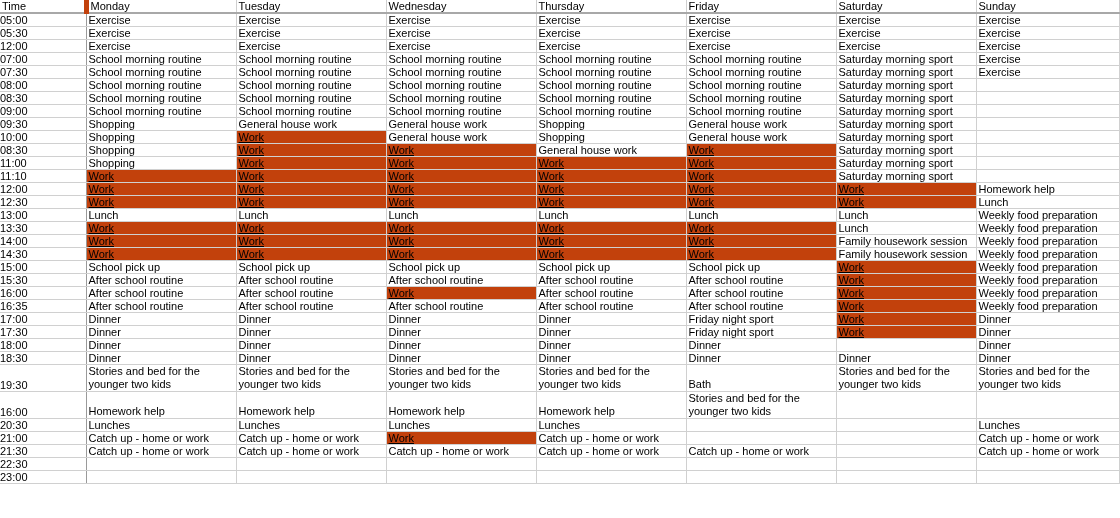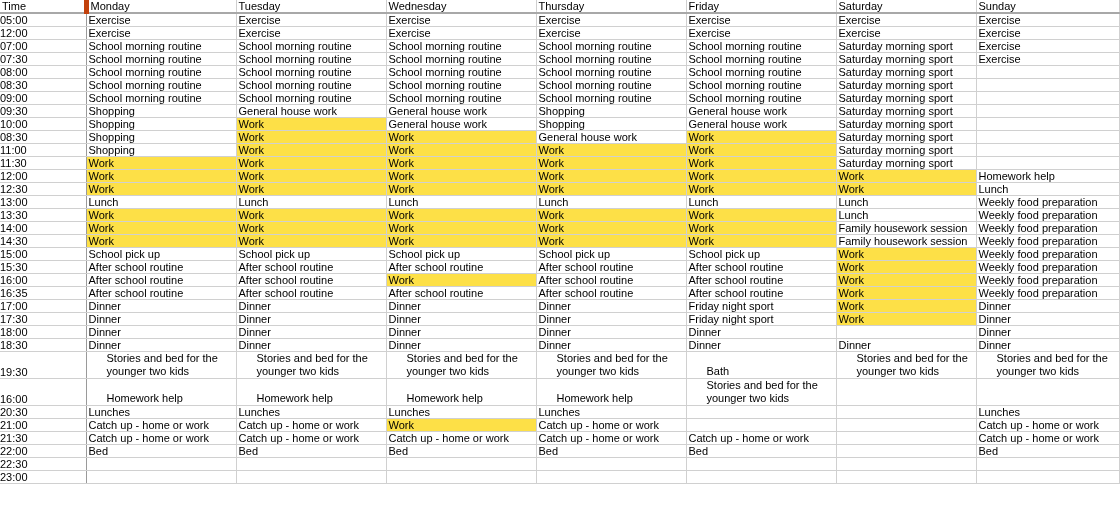--- a/index.html
+++ b/index.html
@@ -3,22 +3,22 @@
 <meta charset="utf-8">
 <style>
   html, body { margin: 0; padding: 0; background: #ffffff; }
   body { width: 1120px; height: 518px; overflow: hidden; font-family: "Liberation Sans", "DejaVu Sans", sans-serif; }
   table.sheet { border-collapse: collapse; table-layout: fixed; width: 1119px; font-size: 11px; line-height: 12px; color: #000; }
   table.sheet td, table.sheet th { border: 1px solid #d0d0d0; border-top: none; border-left: none; padding: 0 0 0 2px; height: 12px; white-space: nowrap; overflow: hidden; vertical-align: bottom; font-weight: normal; text-align: left; }
   table.sheet th { border-bottom: 2px solid #a8a8a8; height: 11px; }
   table.sheet td.time { padding: 0 3px 0 0; border-right: 1px solid #9a9a9a; }
   table.sheet th.time { border-right: 5px solid #c2410c; }
   table.sheet tr.tall td { height: 25px; white-space: normal; }
-  table.sheet td.work { background: #fde047; }
-  .wrap { display: block; white-space: normal; line-height: 13px; margin-left: 18px; }
+  table.sheet td.work { background: #c2410c; text-decoration: underline; }
+  .wrap { display: block; white-space: normal; line-height: 13px; }
 </style>
 </head>
 <body>
 
 <table class="sheet">
   <colgroup>
     <col style="width:86px">
       <col style="width:150px">
       <col style="width:150px">
       <col style="width:150px">
@@ -44,20 +44,30 @@
         <td class="time">05:00</td>
         <td><span>Exercise</span></td>
         <td><span>Exercise</span></td>
         <td><span>Exercise</span></td>
         <td><span>Exercise</span></td>
         <td><span>Exercise</span></td>
         <td><span>Exercise</span></td>
         <td><span>Exercise</span></td>
       </tr>
       <tr>
+        <td class="time">05:30</td>
+        <td><span>Exercise</span></td>
+        <td><span>Exercise</span></td>
+        <td><span>Exercise</span></td>
+        <td><span>Exercise</span></td>
+        <td><span>Exercise</span></td>
+        <td><span>Exercise</span></td>
+        <td><span>Exercise</span></td>
+      </tr>
+      <tr>
         <td class="time">12:00</td>
         <td><span>Exercise</span></td>
         <td><span>Exercise</span></td>
         <td><span>Exercise</span></td>
         <td><span>Exercise</span></td>
         <td><span>Exercise</span></td>
         <td><span>Exercise</span></td>
         <td><span>Exercise</span></td>
       </tr>
       <tr>
@@ -144,21 +154,21 @@
         <td class="time">11:00</td>
         <td><span>Shopping</span></td>
         <td class="work"><span>Work</span></td>
         <td class="work"><span>Work</span></td>
         <td class="work"><span>Work</span></td>
         <td class="work"><span>Work</span></td>
         <td><span>Saturday morning sport</span></td>
         <td><span></span></td>
       </tr>
       <tr>
-        <td class="time">11:30</td>
+        <td class="time">11:10</td>
         <td class="work"><span>Work</span></td>
         <td class="work"><span>Work</span></td>
         <td class="work"><span>Work</span></td>
         <td class="work"><span>Work</span></td>
         <td class="work"><span>Work</span></td>
         <td><span>Saturday morning sport</span></td>
         <td><span></span></td>
       </tr>
       <tr>
         <td class="time">12:00</td>
@@ -372,30 +382,20 @@
         <td class="time">21:30</td>
         <td><span>Catch up - home or work</span></td>
         <td><span>Catch up - home or work</span></td>
         <td><span>Catch up - home or work</span></td>
         <td><span>Catch up - home or work</span></td>
         <td><span>Catch up - home or work</span></td>
         <td><span></span></td>
         <td><span>Catch up - home or work</span></td>
       </tr>
       <tr>
-        <td class="time">22:00</td>
-        <td><span>Bed</span></td>
-        <td><span>Bed</span></td>
-        <td><span>Bed</span></td>
-        <td><span>Bed</span></td>
-        <td><span>Bed</span></td>
-        <td><span></span></td>
-        <td><span>Bed</span></td>
-      </tr>
-      <tr>
         <td class="time">22:30</td>
         <td><span></span></td>
         <td><span></span></td>
         <td><span></span></td>
         <td><span></span></td>
         <td><span></span></td>
         <td><span></span></td>
         <td><span></span></td>
       </tr>
       <tr>

